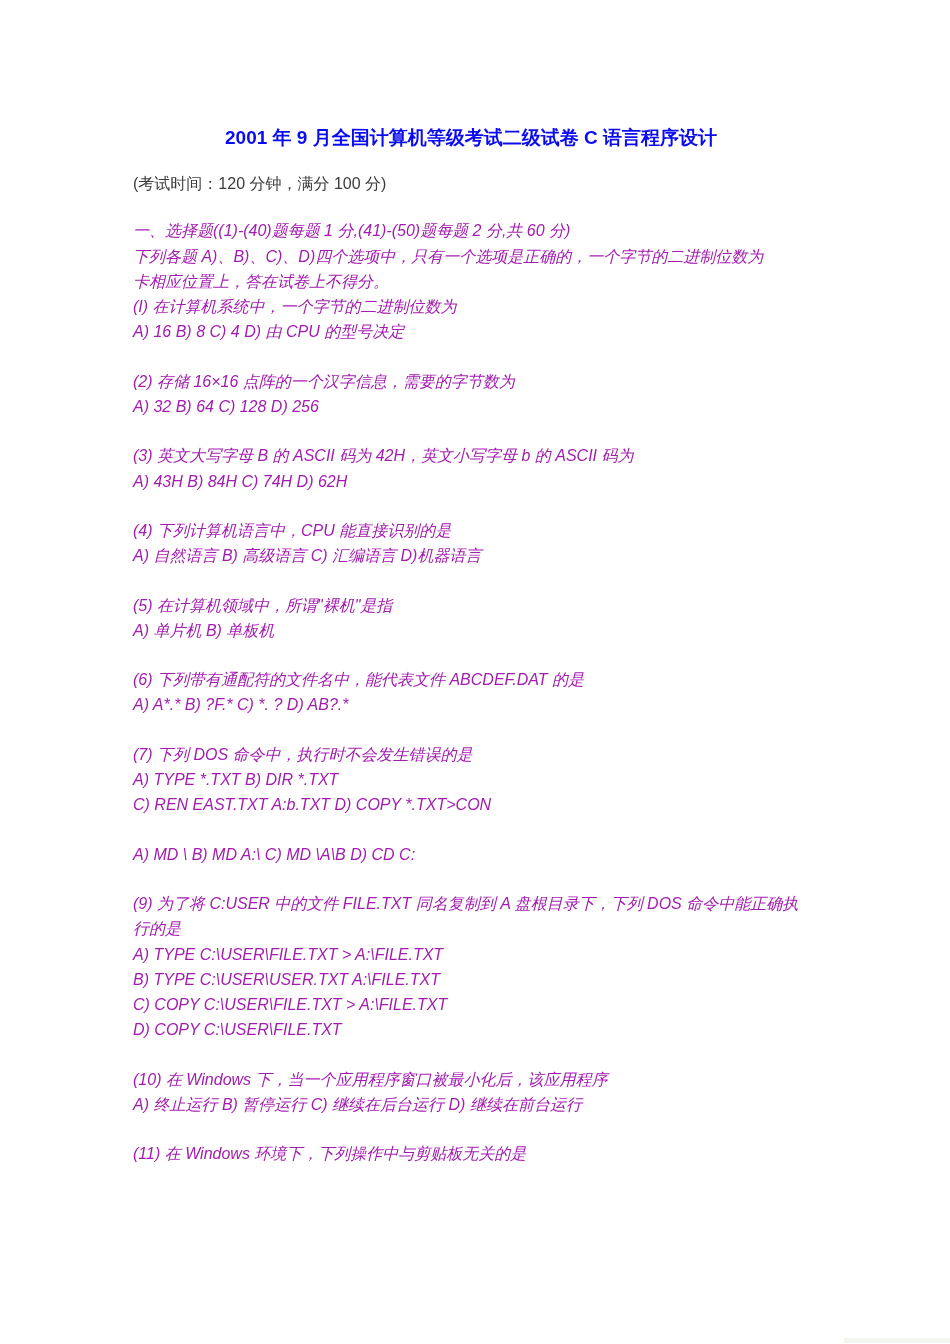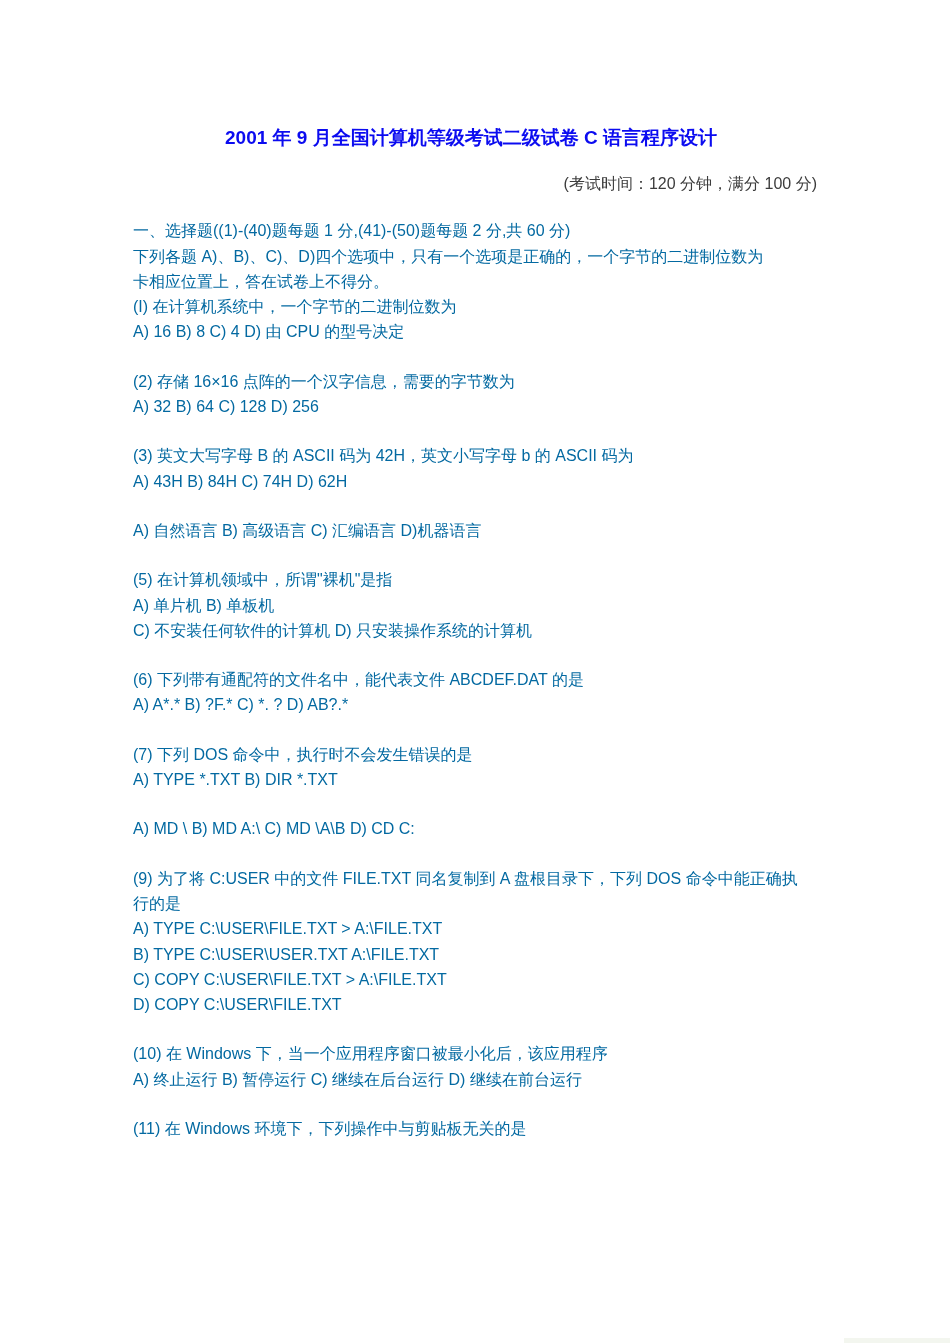--- a/index.html
+++ b/index.html
@@ -29,33 +29,33 @@
     color: #0b0bf0;
     margin: 0 8px 20px 0;
     white-space: nowrap;
   }
   .meta-line {
     font-size: 16px;
     line-height: 25.3px;
     color: #3c3c3c;
     margin: 0 0 22px 0;
     white-space: nowrap;
-    text-align: right;
   }
   .block {
     margin: 0 0 24px 0;
   }
   .block:last-child {
     margin-bottom: 0;
   }
   .line {
     font-size: 16px;
     line-height: 25.3px;
-    color: #0369a1;
+    color: #a21caf;
     white-space: nowrap;
+    font-style: italic;
   }
   .footer-watermark {
     position: absolute;
     right: 0;
     bottom: 1px;
     width: 106px;
     height: 5px;
     background: #f3f6ef;
   }
 </style>
@@ -78,34 +78,35 @@
       </section>
       <section class="block">
         <div class="line">(2) 存储 16×16 点阵的一个汉字信息，需要的字节数为</div>
         <div class="line">A) 32 B) 64 C) 128 D) 256</div>
       </section>
       <section class="block">
         <div class="line">(3) 英文大写字母 B 的 ASCII 码为 42H，英文小写字母 b 的 ASCII 码为</div>
         <div class="line">A) 43H B) 84H C) 74H D) 62H</div>
       </section>
       <section class="block">
+        <div class="line">(4) 下列计算机语言中，CPU 能直接识别的是</div>
         <div class="line">A) 自然语言 B) 高级语言 C) 汇编语言 D)机器语言</div>
       </section>
       <section class="block">
         <div class="line">(5) 在计算机领域中，所谓"裸机"是指</div>
         <div class="line">A) 单片机 B) 单板机</div>
-        <div class="line">C) 不安装任何软件的计算机 D) 只安装操作系统的计算机</div>
       </section>
       <section class="block">
         <div class="line">(6) 下列带有通配符的文件名中，能代表文件 ABCDEF.DAT 的是</div>
         <div class="line">A) A*.* B) ?F.* C) *. ? D) AB?.*</div>
       </section>
       <section class="block">
         <div class="line">(7) 下列 DOS 命令中，执行时不会发生错误的是</div>
         <div class="line">A) TYPE *.TXT B) DIR *.TXT</div>
+        <div class="line">C) REN EAST.TXT A:b.TXT D) COPY *.TXT&gt;CON</div>
       </section>
       <section class="block">
         <div class="line">A) MD \ B) MD A:\ C) MD \A\B D) CD C:</div>
       </section>
       <section class="block">
         <div class="line">(9) 为了将 C:USER 中的文件 FILE.TXT 同名复制到 A 盘根目录下，下列 DOS 命令中能正确执</div>
         <div class="line">行的是</div>
         <div class="line">A) TYPE C:\USER\FILE.TXT &gt; A:\FILE.TXT</div>
         <div class="line">B) TYPE C:\USER\USER.TXT A:\FILE.TXT</div>
         <div class="line">C) COPY C:\USER\FILE.TXT &gt; A:\FILE.TXT</div>

